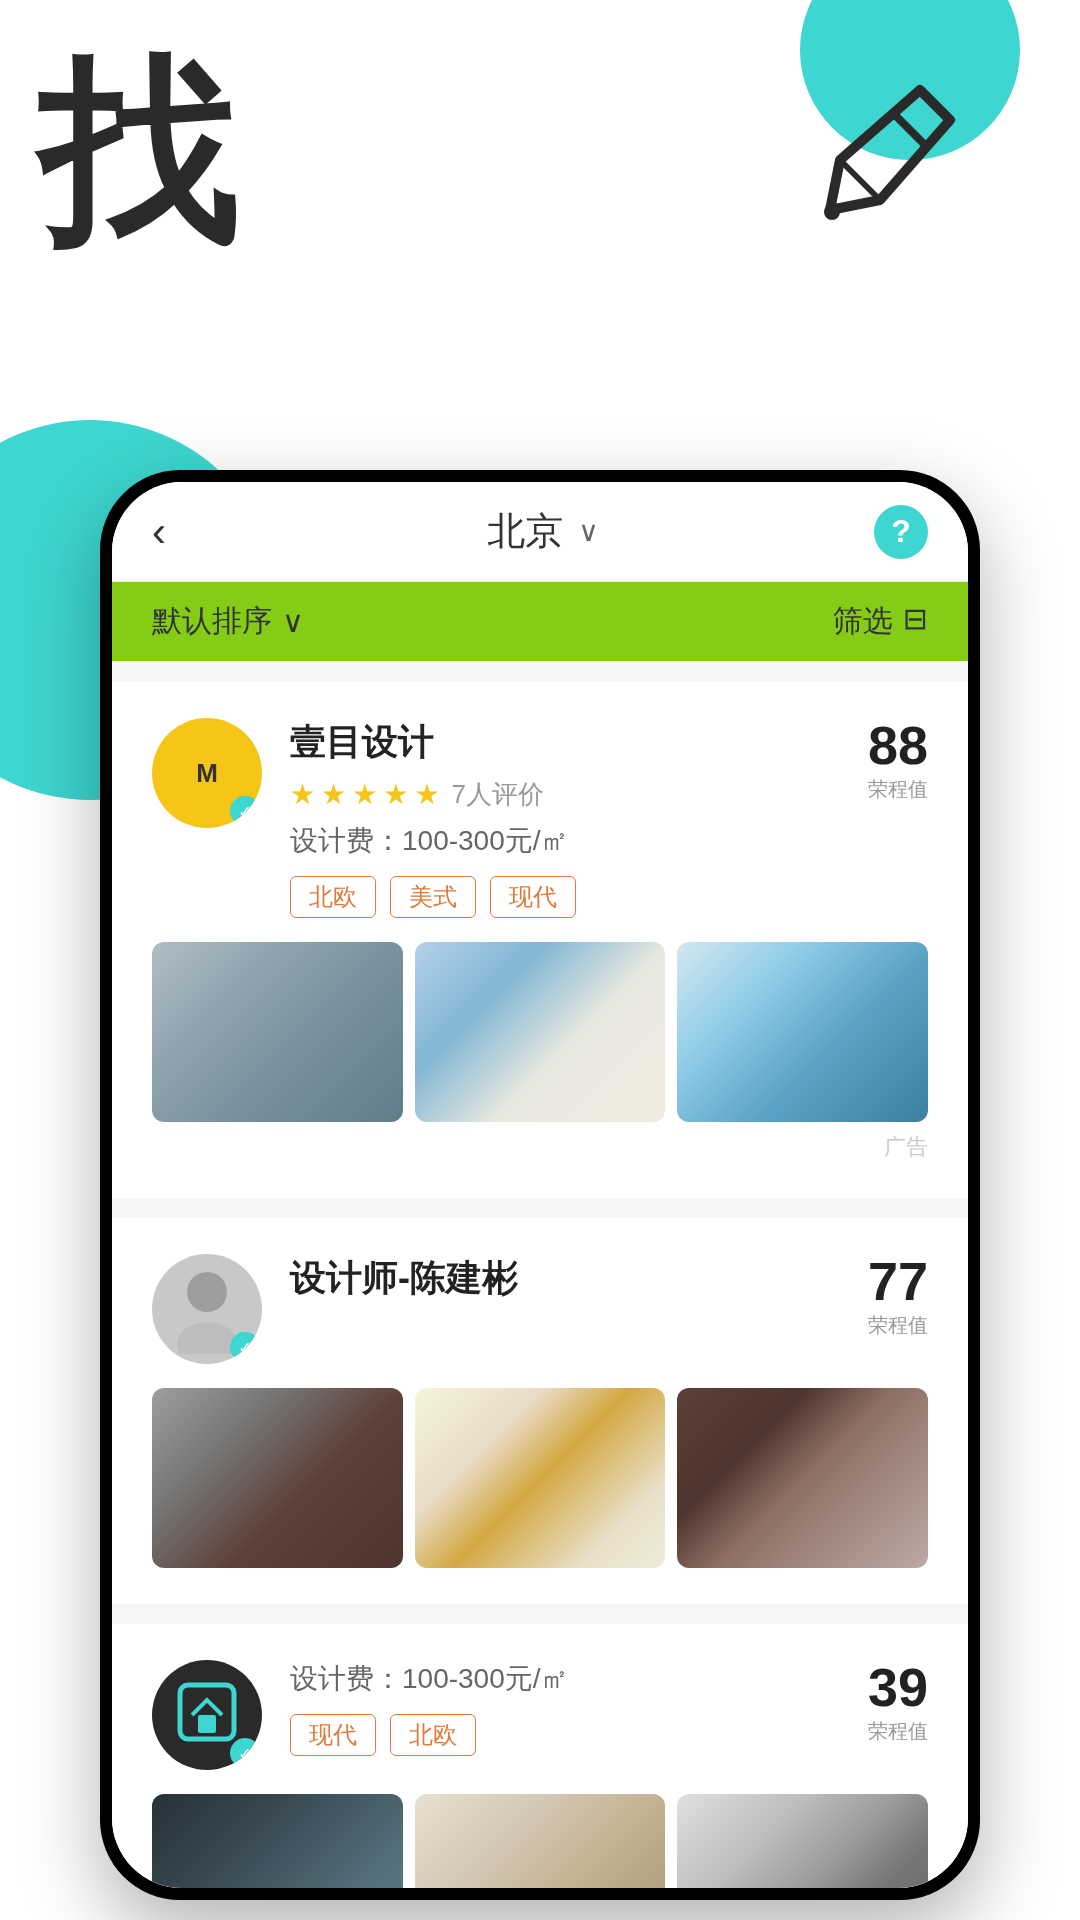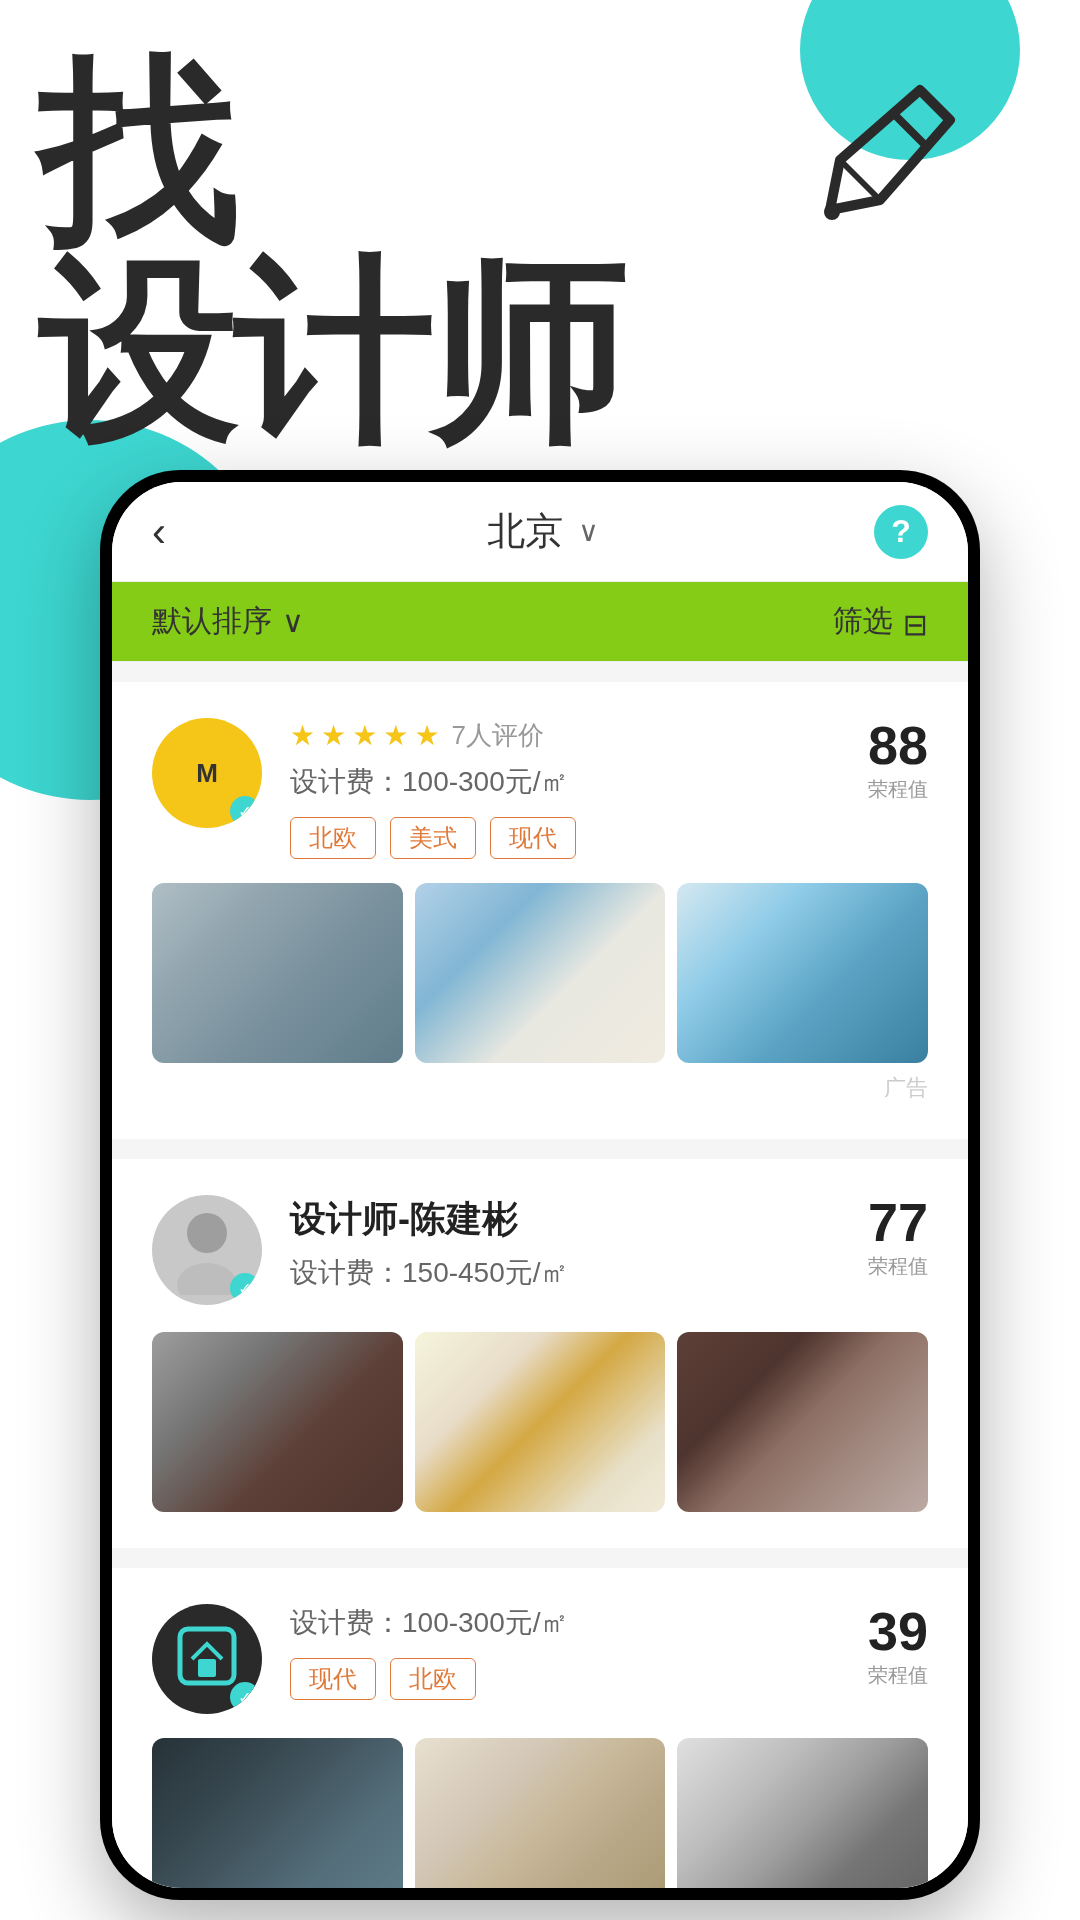--- a/index.html
+++ b/index.html
@@ -150,21 +150,21 @@
     }
     .filter-sort {
       display: flex;
       align-items: center;
       gap: 10px;
       font-size: 30px;
       color: #333;
     }
     .filter-right {
       display: flex;
-      align-items: flex-end;
+      align-items: flex-start;
       gap: 10px;
       font-size: 30px;
       color: #333;
     }
 
     
     .card {
       background: #fff;
       margin: 0 0 20px 0;
       padding: 36px 40px;
@@ -348,21 +348,20 @@
     }
   </style>
 </head>
 <body>
 
 <div class="bg-circle-teal-top"></div>
 <div class="bg-circle-teal-left"></div>
 
 <div class="hero-section">
   <div class="hero-text">找</div>
-  <div class="hero-text-line2">设计师</div>
 </div>
 
 <div class="pen-icon-wrap">
   <svg class="pen-nib-svg" viewBox="0 0 200 200" fill="none" xmlns="http://www.w3.org/2000/svg">
     <path d="M140 30 L170 60 L100 140 L50 150 L60 100 Z" stroke="#2a2a2a" stroke-width="10" fill="none" stroke-linejoin="round" stroke-linecap="round"></path>
     <path d="M115 55 L145 85" stroke="#2a2a2a" stroke-width="8" stroke-linecap="round"></path>
     <path d="M60 100 L100 140" stroke="#2a2a2a" stroke-width="6" stroke-linecap="round"></path>
     <circle cx="52" cy="152" r="8" fill="#2a2a2a"></circle>
   </svg>
 </div>
@@ -394,20 +393,21 @@
 
       <div class="card">
         <div class="card-header">
           <div class="avatar">
             <div class="avatar-img-yimu">
               <span style="font-weight:900;font-size:26px;color:#333;">M</span>
             </div>
             <div class="avatar-badge">✓</div>
           </div>
           <div class="card-info">
+            <div class="card-name">壹目设计</div>
             <div class="card-stars">
               <span class="star">★</span>
               <span class="star">★</span>
               <span class="star">★</span>
               <span class="star">★</span>
               <span class="star">★</span>
               <span class="review-count">7人评价</span>
             </div>
             <div class="card-price">设计费：100-300元/㎡</div>
             <div class="card-tags">
@@ -441,21 +441,20 @@
             <div class="avatar-img-chen">
               <svg width="70" height="90" viewBox="0 0 70 90" fill="none">
                 <circle cx="35" cy="28" r="20" fill="#9e9e9e"></circle>
                 <ellipse cx="35" cy="80" rx="30" ry="22" fill="#bdbdbd"></ellipse>
               </svg>
             </div>
             <div class="avatar-badge">✓</div>
           </div>
           <div class="card-info">
             <div class="card-name">设计师-陈建彬</div>
-            <div class="card-price">设计费：150-450元/㎡</div>
           </div>
           <div class="score-box">
             <div class="score-number">77</div>
             <div class="score-label">荣程值</div>
           </div>
         </div>
         <div class="portfolio-images">
           <div class="portfolio-img">
             <div class="portfolio-img-inner room-kitchen1"></div>
           </div>

